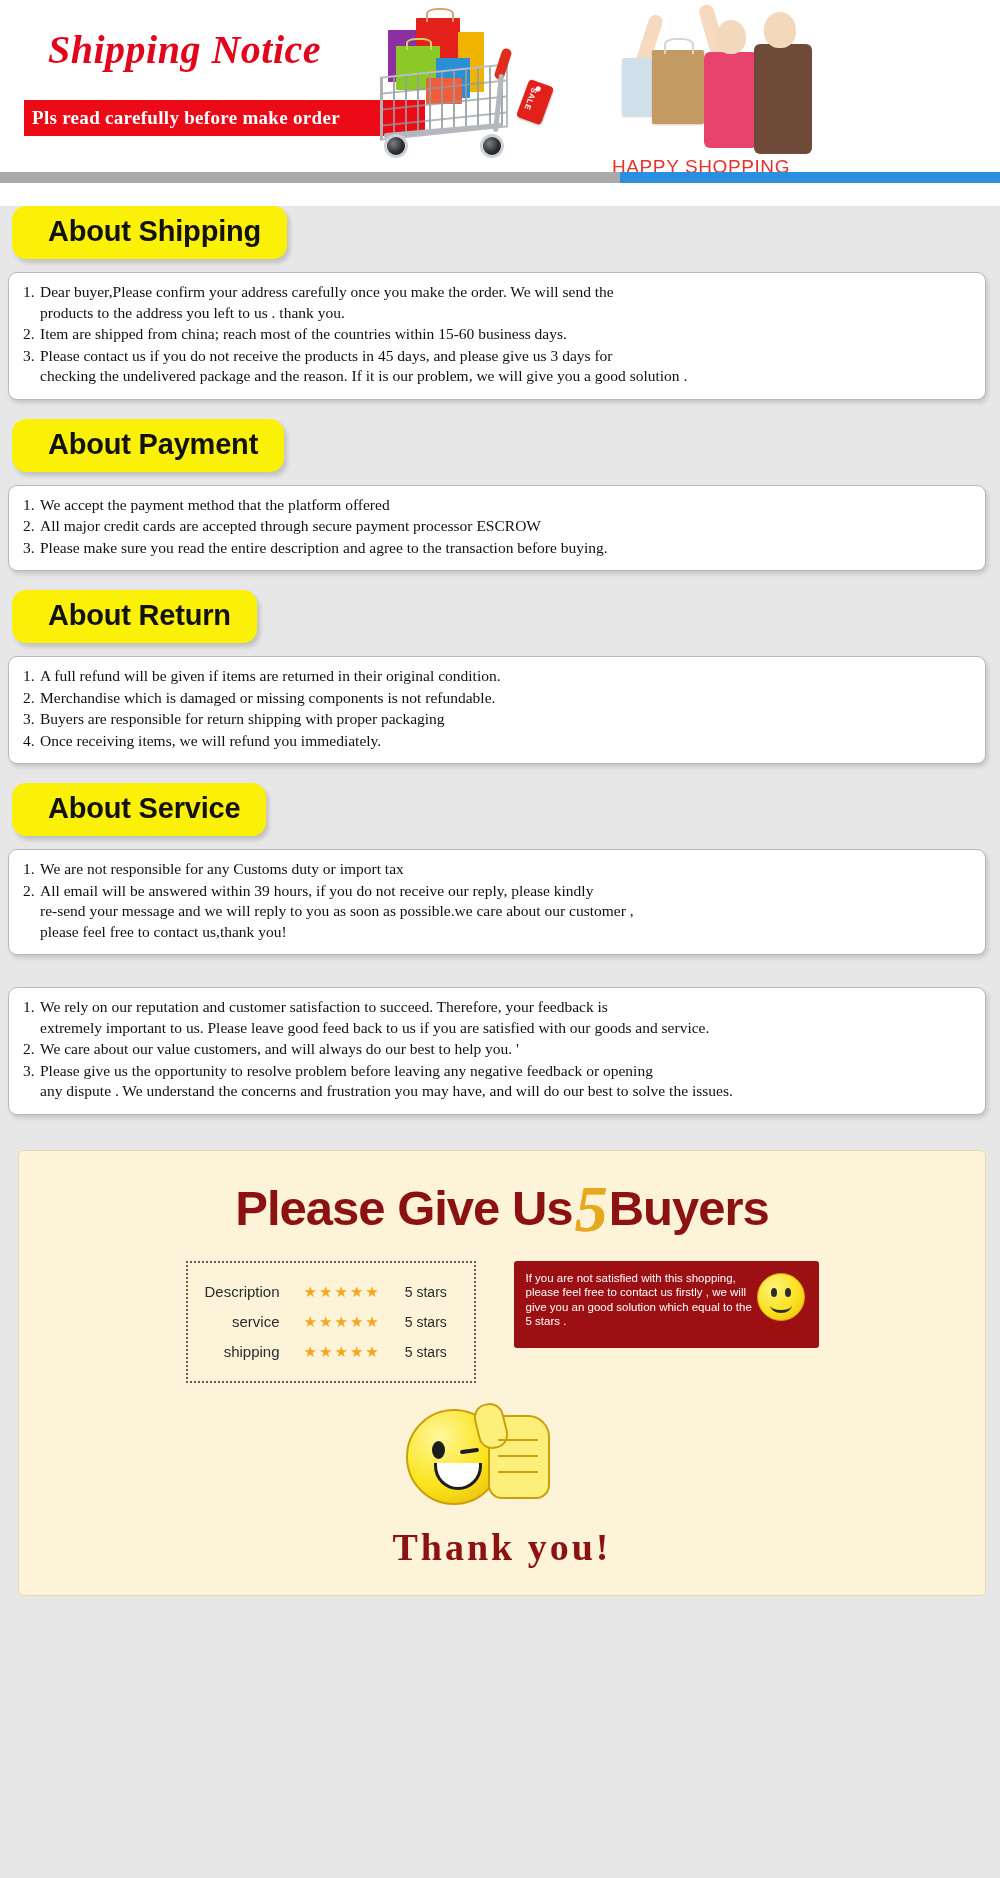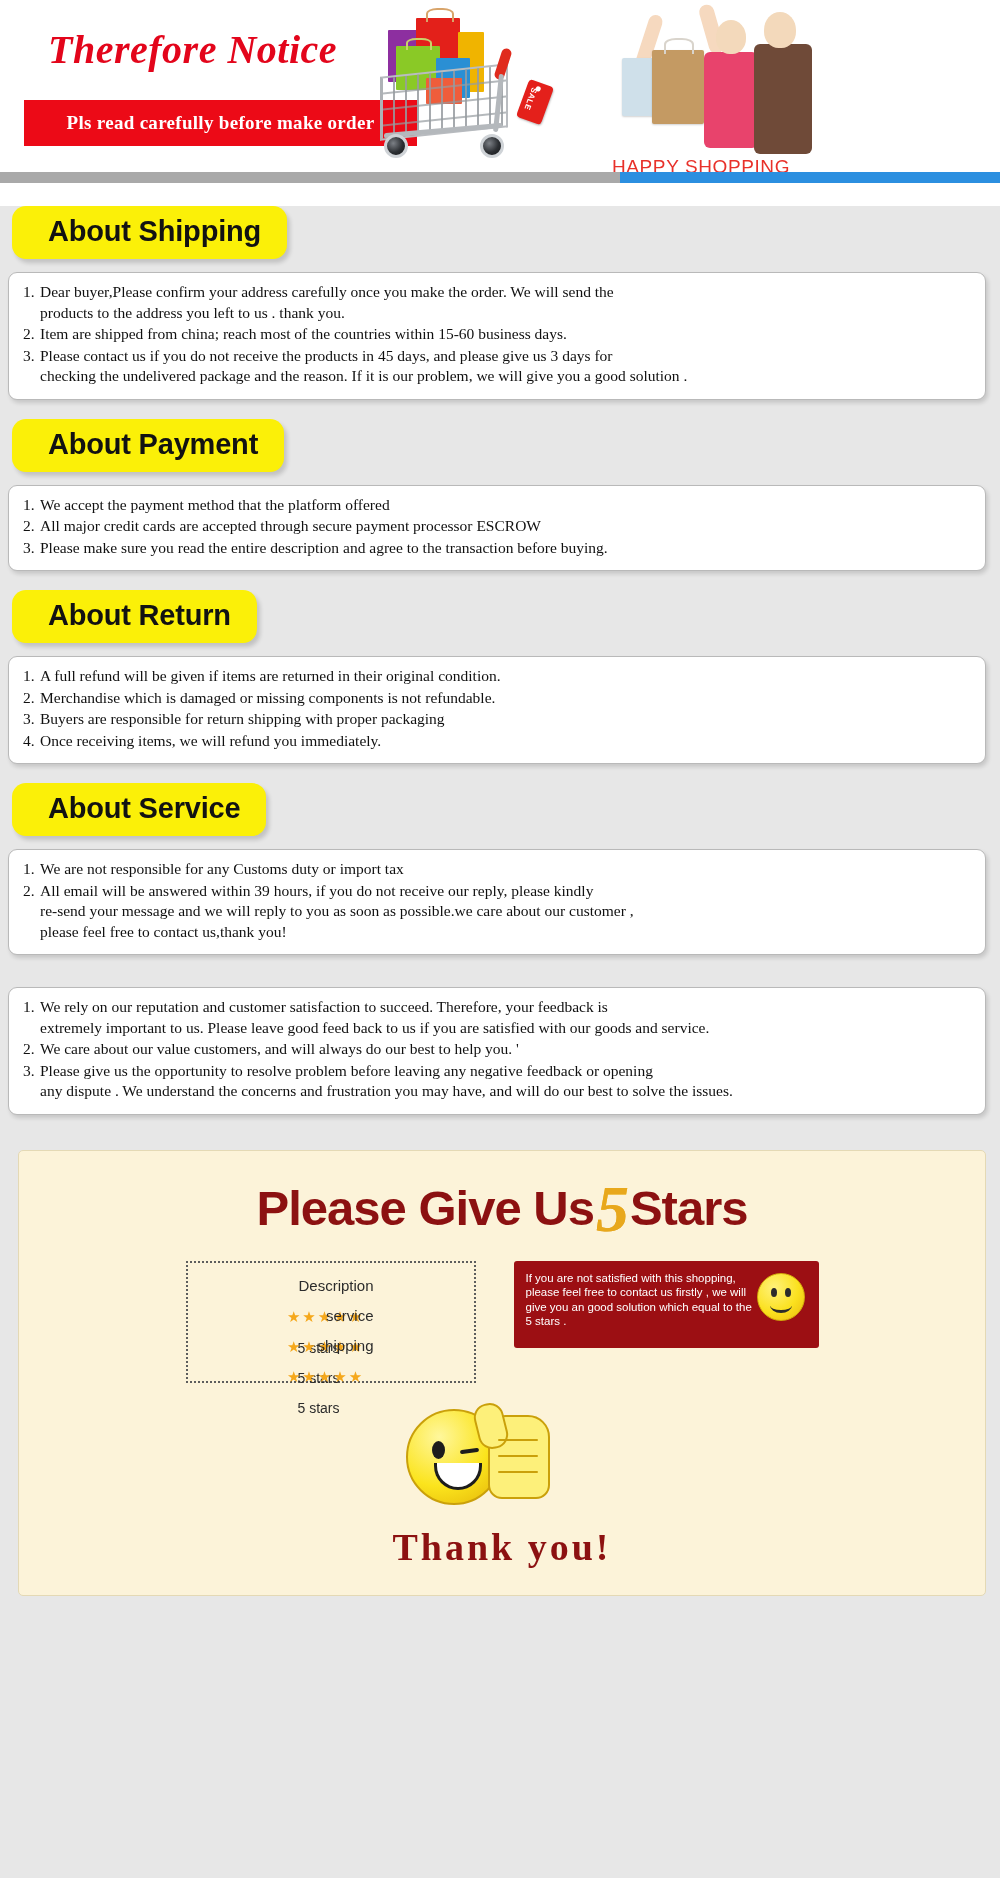--- a/index.html
+++ b/index.html
@@ -19,23 +19,23 @@
   }
   .title-main{
     position:absolute;left:48px;top:26px;
     font-family:"Liberation Serif",serif;
     font-style:italic;font-weight:bold;
     font-size:40px;color:#e3051b;
     letter-spacing:0.5px;
   }
   .title-bar{
     position:absolute;left:24px;top:100px;
-    width:393px;height:46px;
+    width:393px;height:36px;
     background:#ec0a17;
-    display:flex;align-items:center;justify-content:center;
+    display:flex;align-items:center;justify-content:flex-start;padding-left:8px;
   }
   .title-bar span{
     font-family:"Liberation Serif",serif;
     font-size:19px;color:#ffffff;font-weight:600;
     letter-spacing:.3px;
   }
   .happy{
     position:absolute;left:612px;top:156px;
     font-family:"Liberation Sans",sans-serif;
     font-size:19px;color:#e8312a;letter-spacing:.6px;
@@ -160,21 +160,21 @@
     padding:0 24px;
   }
   .rating-box{
     border:2px dotted #5d5d5d;
     padding:14px 22px 14px 12px;
     width:290px;box-sizing:border-box;
     background:transparent;
   }
   .rate-row{
     display:flex;align-items:center;justify-content:flex-start;
-    gap:14px;height:30px;flex-direction:column;
+    gap:24px;height:30px;
   }
   .rate-label{
     font-family:"Liberation Sans",sans-serif;
     font-size:15px;color:#2b2b2b;text-align:right;width:96px;
   }
   .stars{letter-spacing:2px;font-size:15px;color:#f5a81c;white-space:nowrap;}
   .rate-val{
     font-family:Liberation Sans, sans-serif;
     font-size:14px;color:#2b2b2b;width:56px;
   }
@@ -236,21 +236,21 @@
     text-align:center;
     font-family:"Liberation Serif",serif;
     font-weight:bold;font-size:38px;color:#8c1111;
     letter-spacing:3px;margin-top:6px;
   }
 </style>
 </head>
 <body>
 
 <div class="header">
-  <div class="title-main">Therefore Notice</div>
+  <div class="title-main">Shipping Notice</div>
 
   <div class="title-bar">
     <span>Pls read carefully before make order</span>
   </div>
 
   <div class="cart-wrap">
     <div class="bag" style="left:18px;top:22px;width:30px;height:52px;background:#8d2fa0;"></div>
     <div class="bag" style="left:46px;top:10px;width:44px;height:64px;background:#e3201a;"></div>
     <div class="bag-handle" style="left:56px;top:0px;width:24px;height:12px;"></div>
     <div class="bag" style="left:26px;top:38px;width:44px;height:44px;background:#8ac926;"></div>
@@ -388,21 +388,21 @@
             <span class="txt">Please give us the opportunity to resolve problem before leaving any negative feedback or opening
 any dispute . We understand the concerns and frustration you may have, and will do our best to solve the issues.</span>
           </li>
         </ol>
       </div><div class="sec-gap"></div></div>
   </div>
 
 <div class="footer">
 
   <div class="five-line">
-    <span>Please Give Us</span><span class="big5">5</span><span>Stars</span>
+    <span>Please Give Us</span><span class="big5">5</span><span>Buyers</span>
   </div>
 
   <div class="mid-row">
 
     <div class="rating-box">
       <div class="rate-row">
         <div class="rate-label">Description</div>
         <div class="stars">★★★★★</div>
         <div class="rate-val">5 stars</div>
       </div>

